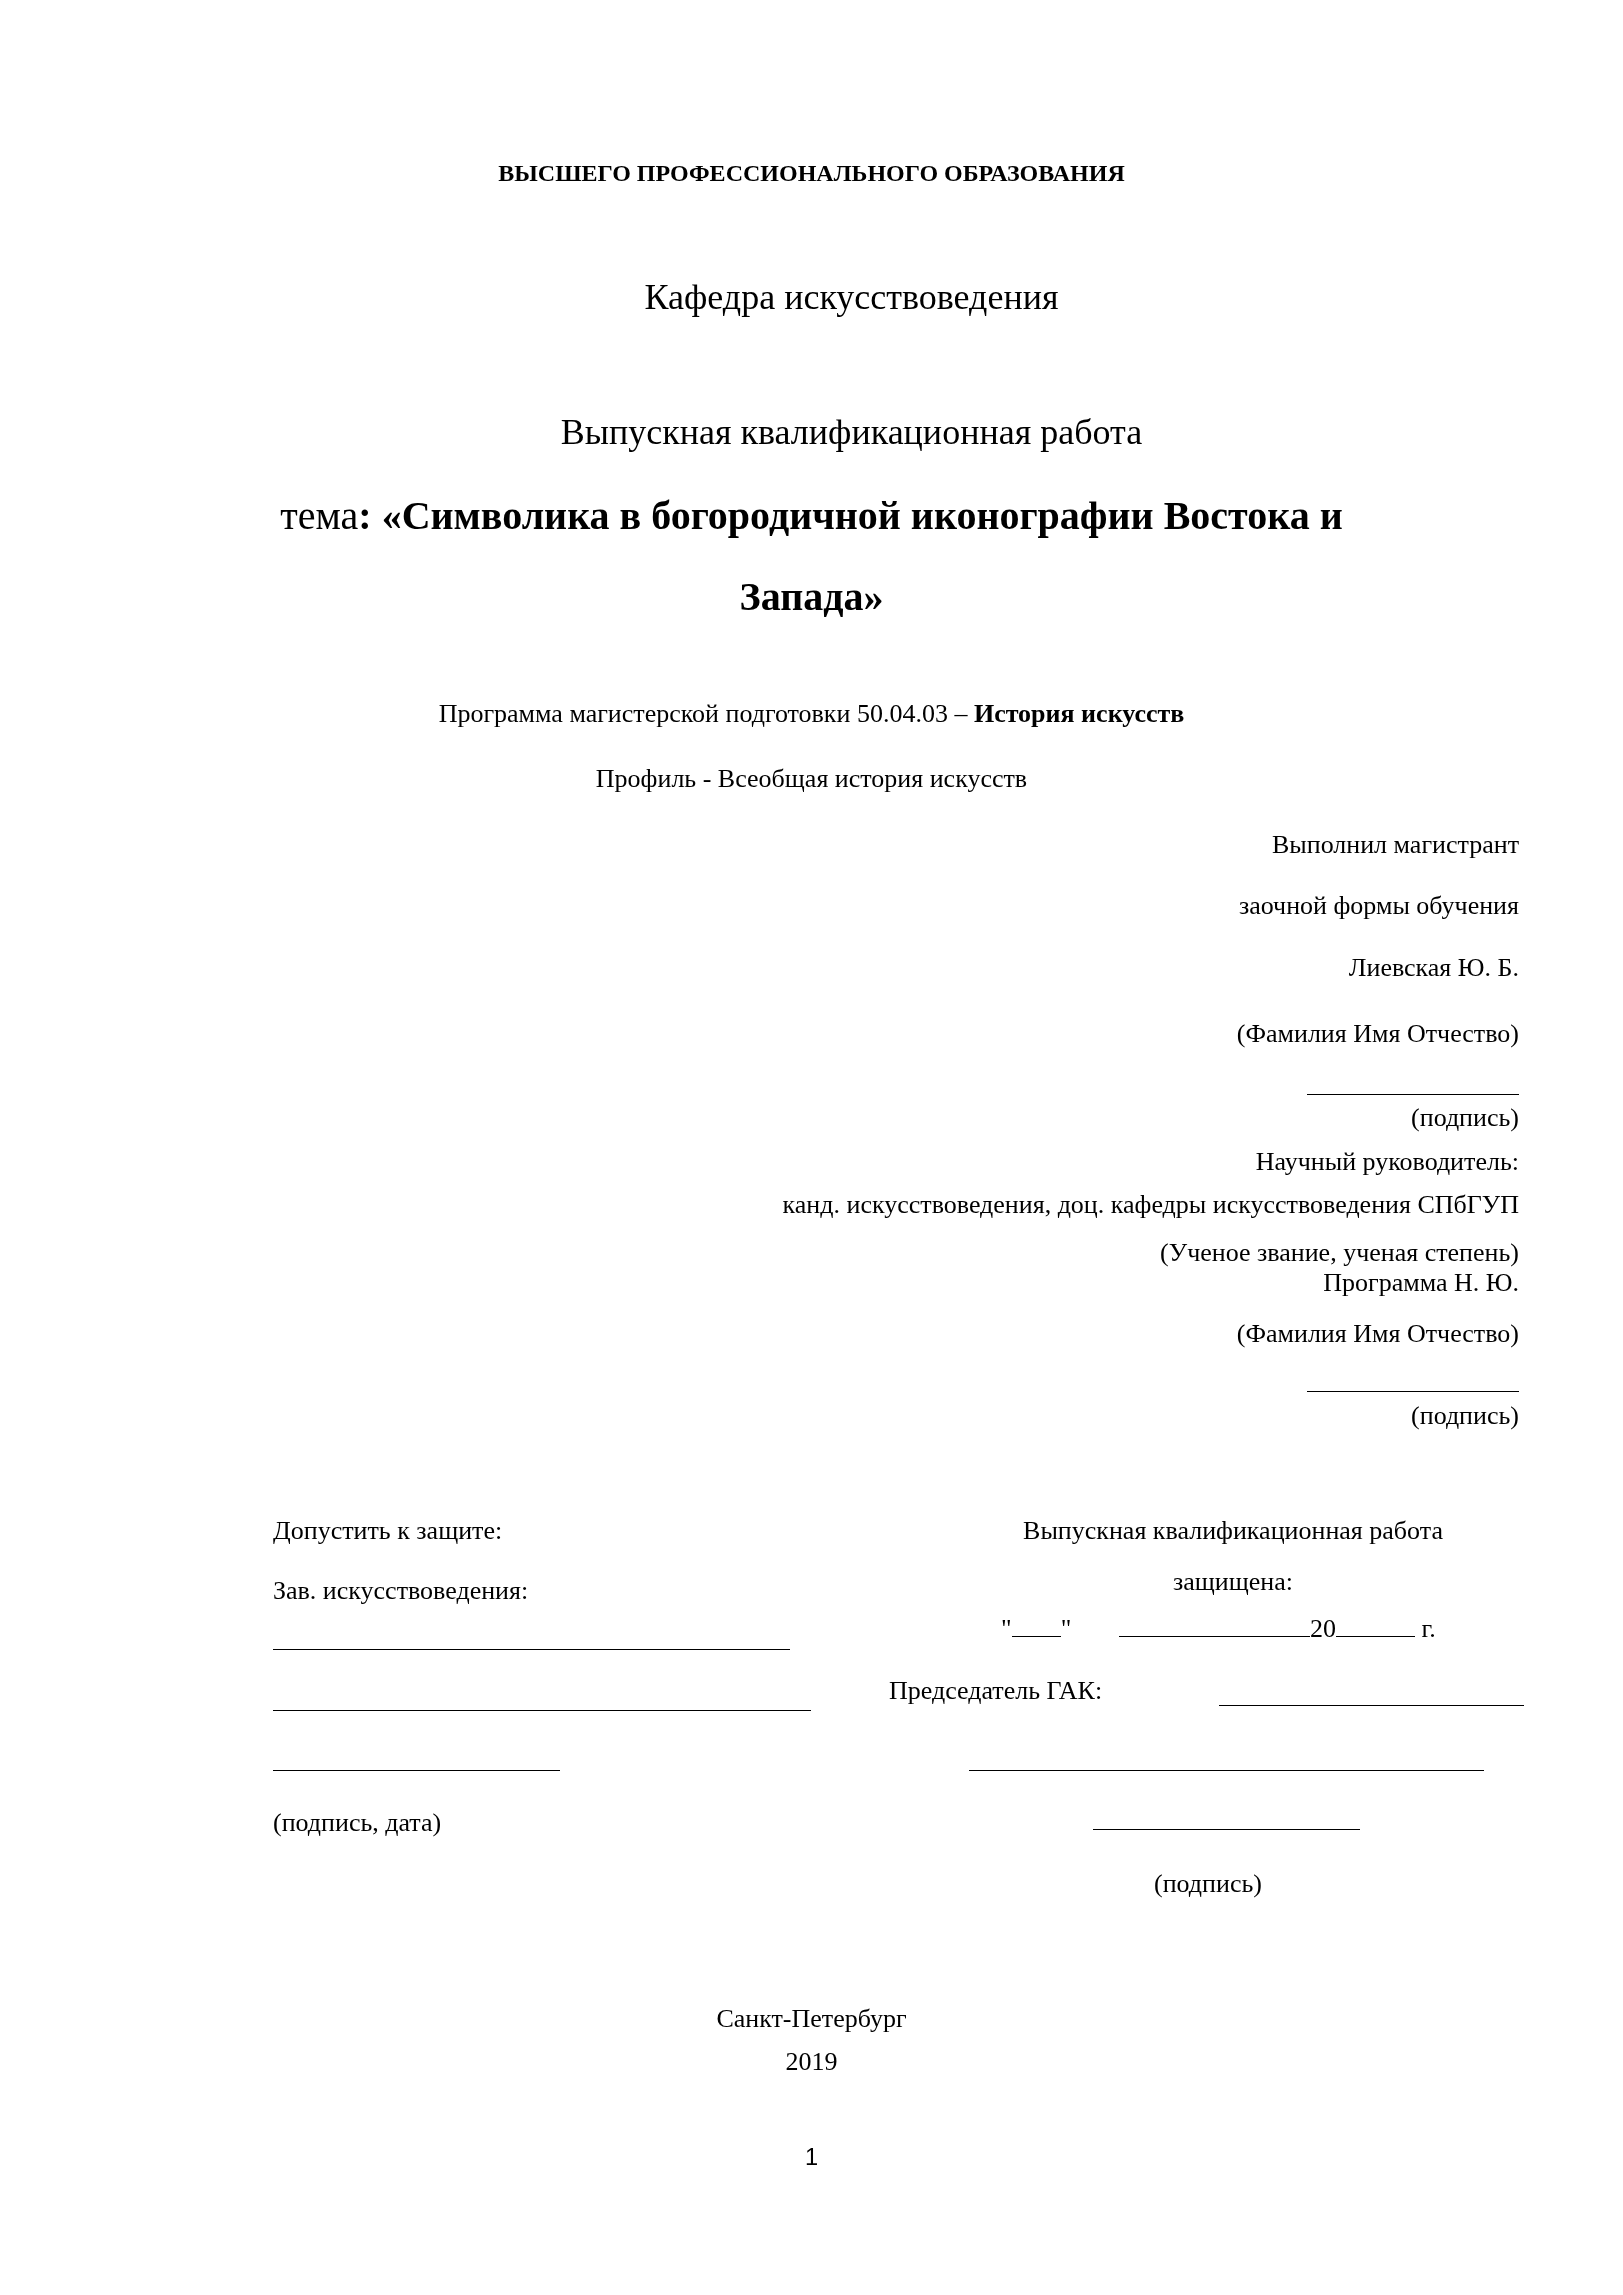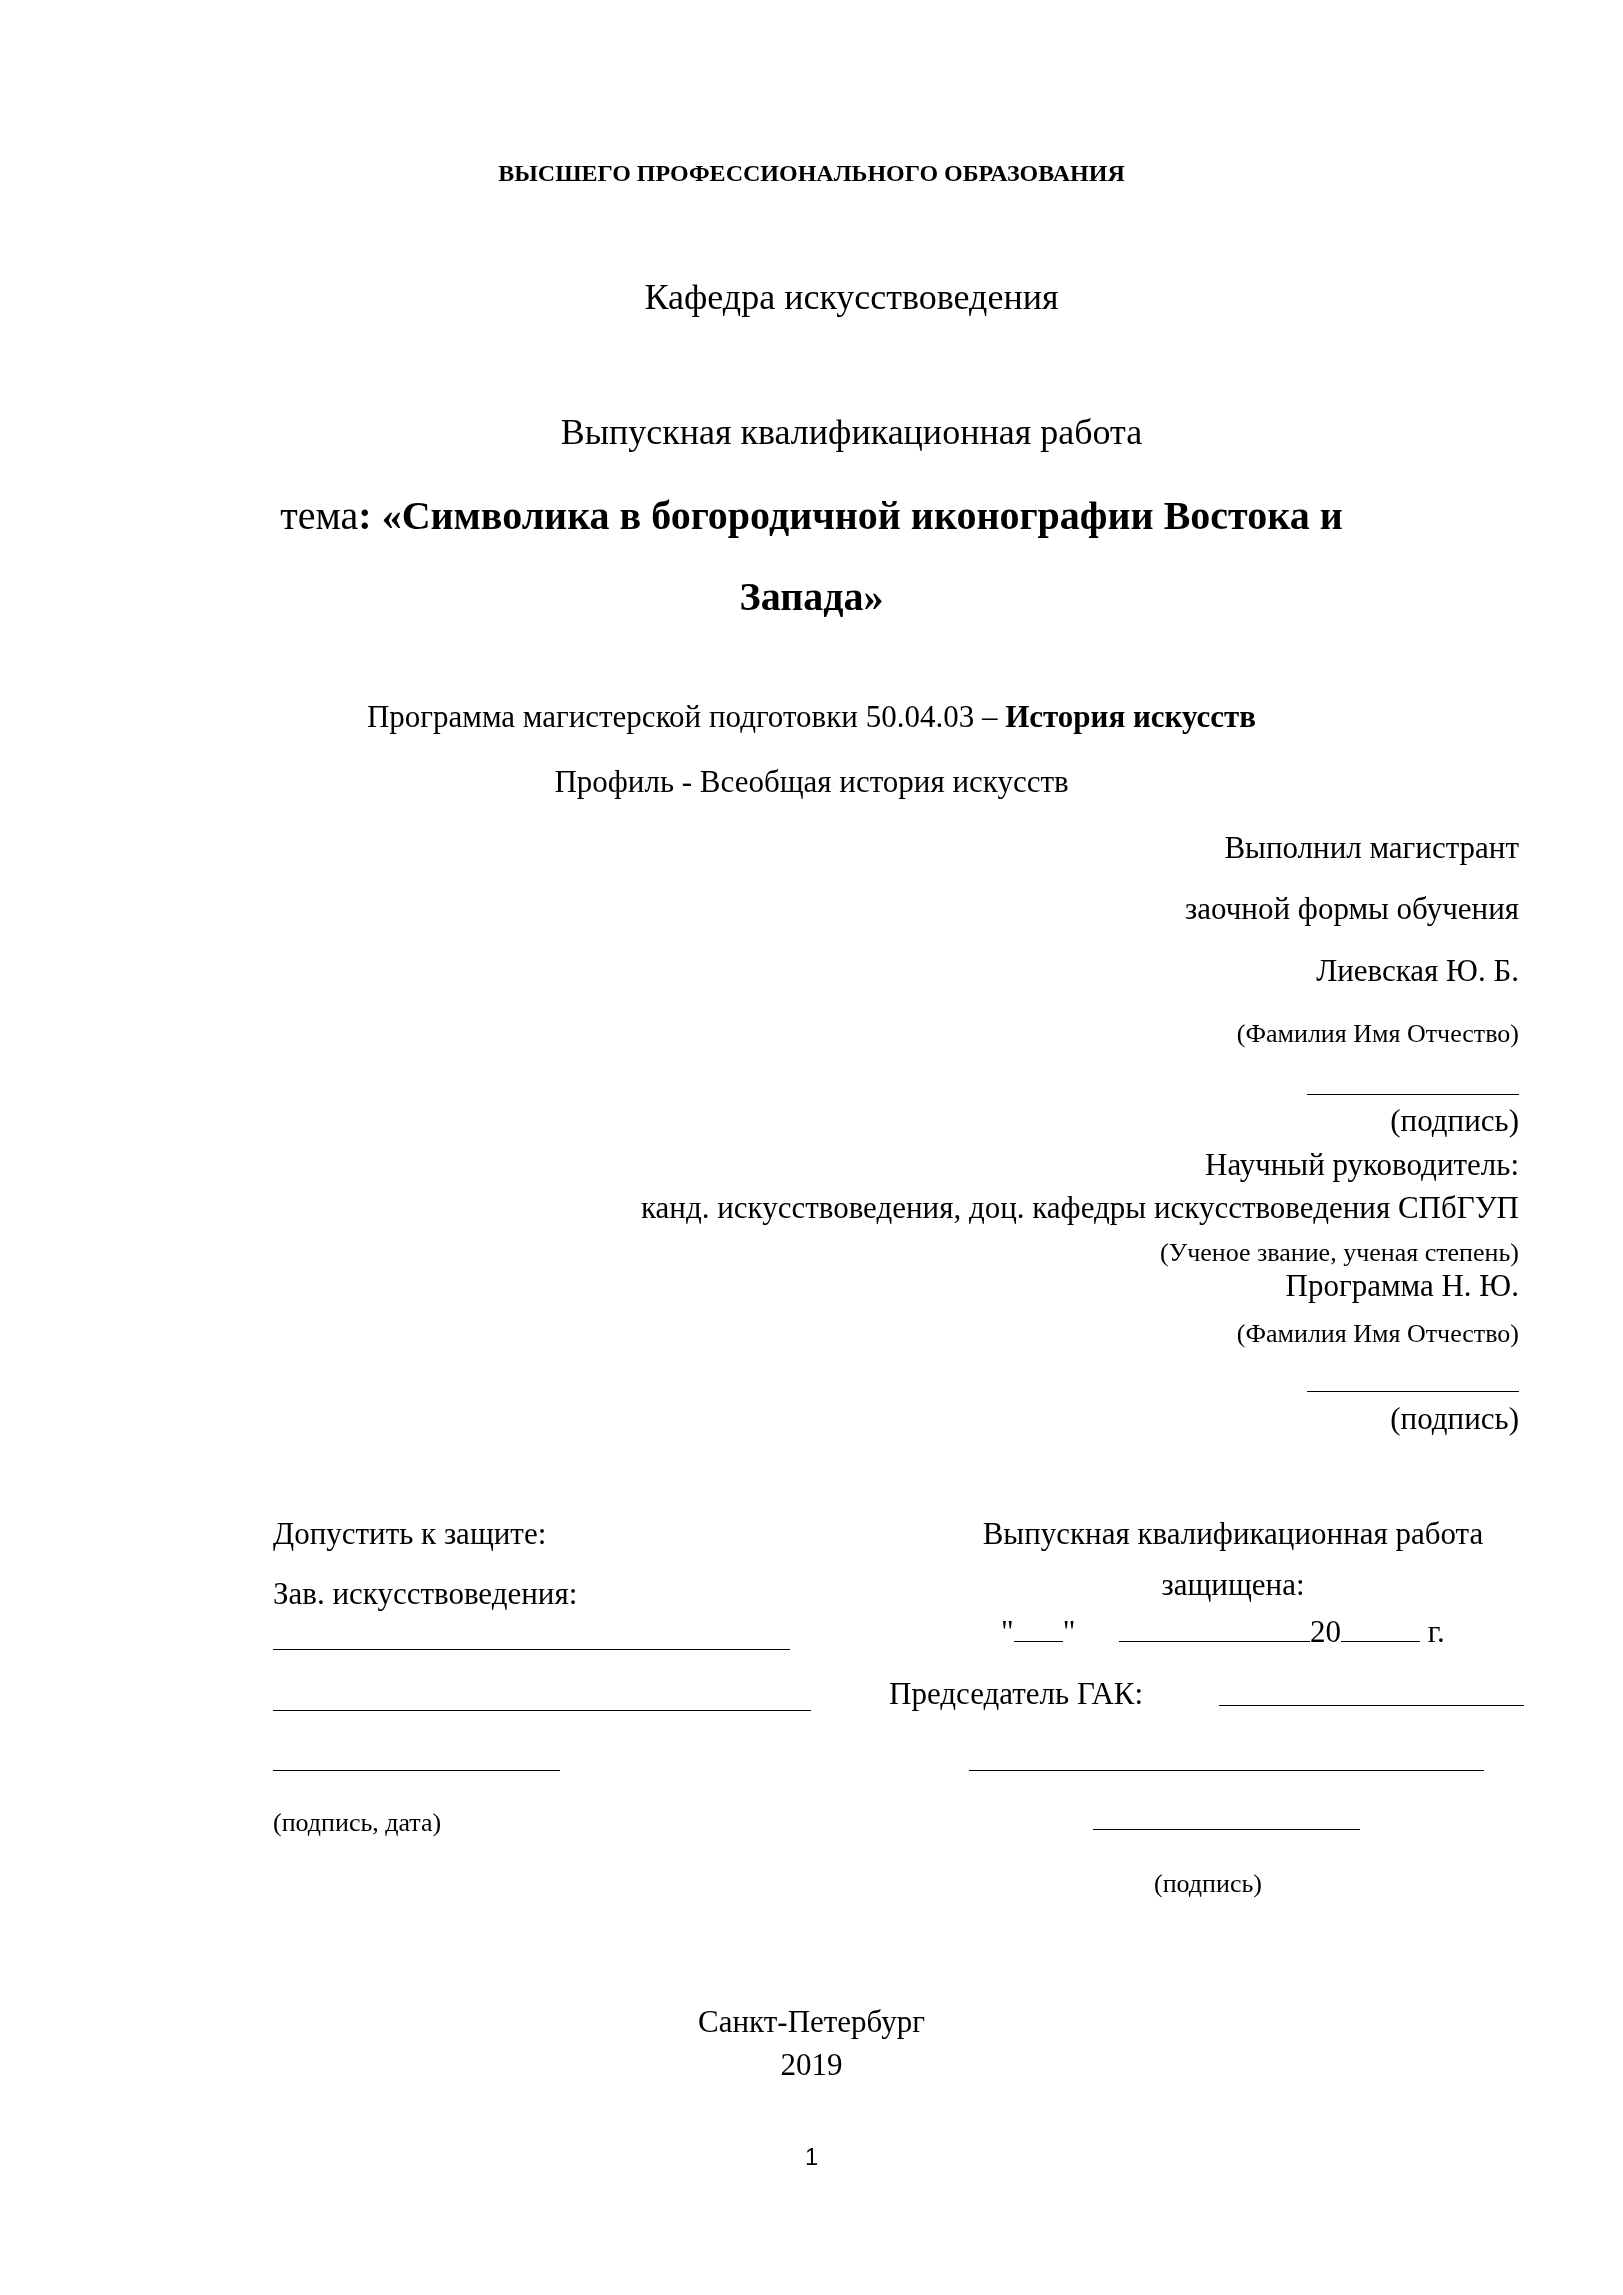--- a/index.html
+++ b/index.html
@@ -5,21 +5,21 @@
   html, body { margin: 0; padding: 0; background: #ffffff; }
   body { width: 1623px; height: 2295px; position: relative; overflow: hidden; }
   .page { position: absolute; left: 0; top: 0; width: 1623px; height: 2295px; background: #fff; color: #000;
           font-family: "Liberation Serif", "DejaVu Serif", serif; }
   .abs { position: absolute; white-space: nowrap; line-height: 1; }
   .center { left: 0; width: 1623px; text-align: center; }
   .right { text-align: right; right: 104px; }
   .b { font-weight: bold; }
   .h1 { font-size: 24px; font-weight: bold; }
   .t40 { font-size: 36px; padding-left: 40px; }
-  .t42 { font-size: 31px; }
+  .t42 { font-size: 26px; }
   .t50 { font-size: 40px; }
   .small { font-size: 26px; }
   .pnum { font-family: "Liberation Sans", "DejaVu Sans", sans-serif; font-size: 23.6px; }
   .line { position: absolute; border-bottom: 1.6px solid #000; height: 0; }
 </style>
 </head>
 <body>
 
 <div class="page">
 

